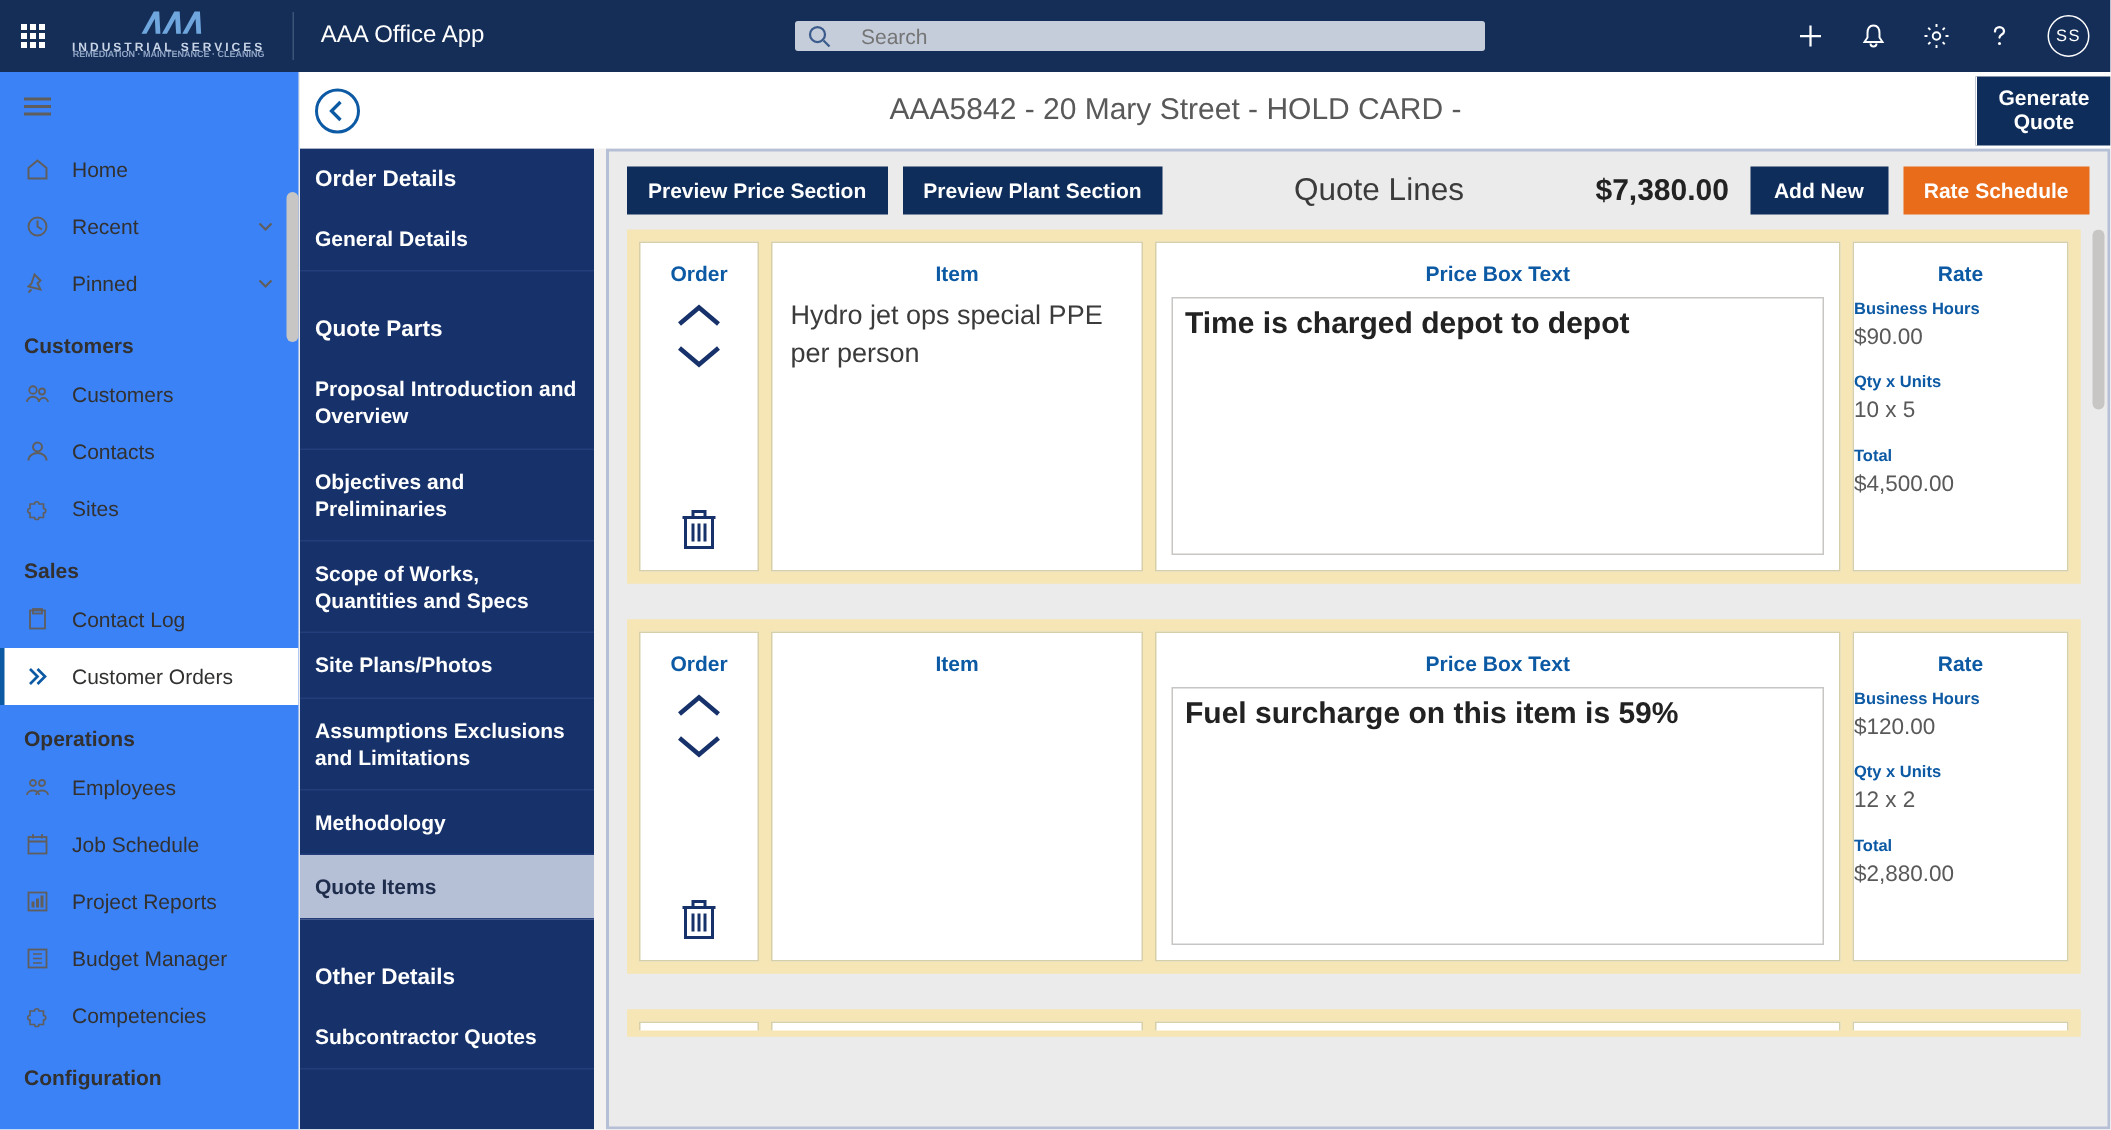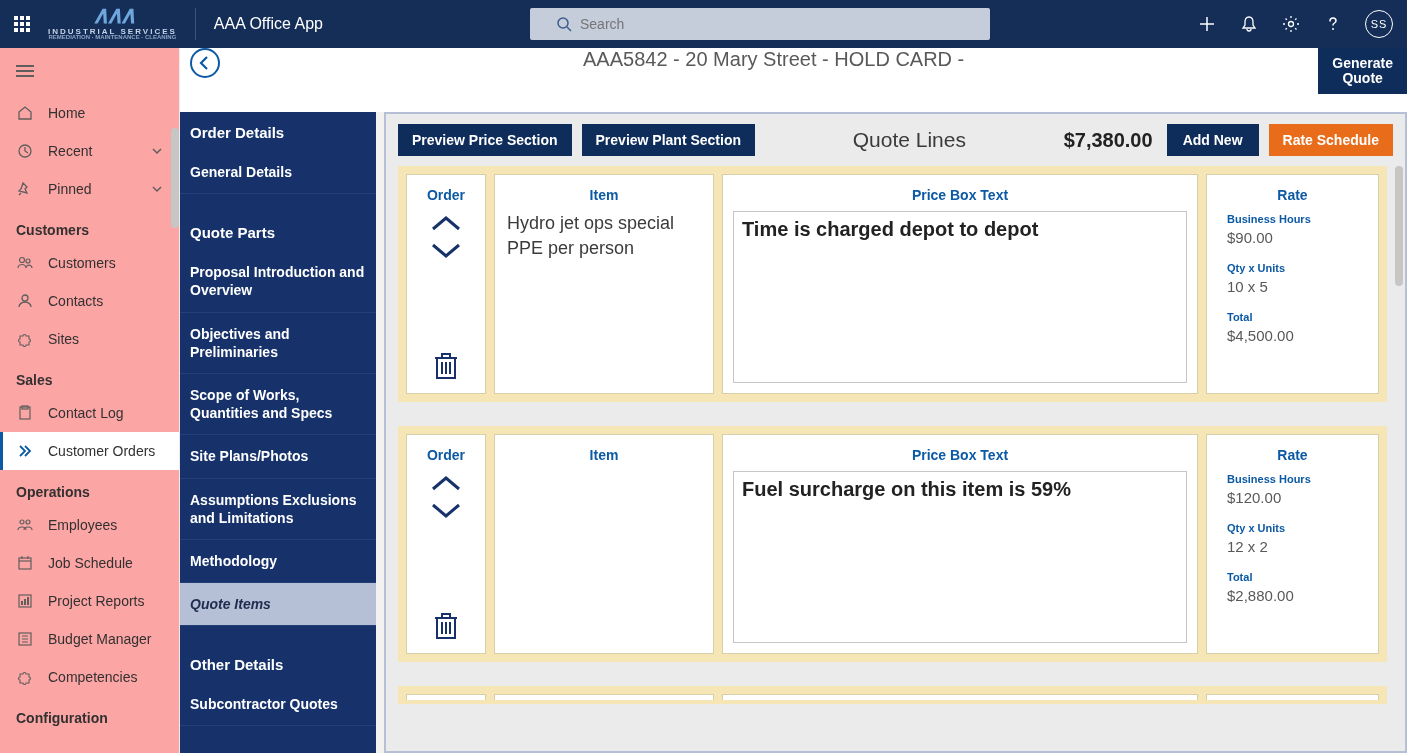--- a/index.html
+++ b/index.html
@@ -9,62 +9,62 @@
 .topbar { display: flex; align-items: center; height: 48px; background: #142e58; color: #fff; padding: 0 14px; gap: 18px; }
 .topbar .waffle { display: grid; grid-template-columns: repeat(3,4px); grid-auto-rows: 4px; gap: 2px; cursor: pointer; }
 .topbar .waffle i { background:#fff; display:block; width:4px; height:4px; }
 .topbar .brand { display:flex; align-items:center; gap:10px; }
 .topbar .brand .logo { font-weight:700; font-size:24px; color:#7eb6e6; letter-spacing:-4px; display:flex; flex-direction:column; align-items:center; line-height:0.6; }
 .topbar .brand .logo-sub { font-size:8px; letter-spacing:2px; color:#c9d4e6; margin-top:6px; line-height:1; text-align:center;}
 .topbar .brand .logo-sub2 { font-size:6px; letter-spacing:0; color:#8fa3c3;}
 .topbar .divider { width:1px; height:32px; background:#3c5378; }
 .topbar .appname { font-size:16px; color:#fff; }
 .topbar .spacer { flex:1; }
-.topbar .search { flex:0 0 460px; height:32px; background:#c5cddb; border-radius:2px; display:flex; align-items:center; padding:0 26px; color:#3b3b3b; gap:8px;}
+.topbar .search { flex:0 0 460px; height:20px; background:#c5cddb; border-radius:2px; display:flex; align-items:center; padding:0 8px; color:#3b3b3b; gap:20px;}
 .topbar .search input { flex:1; border:none; background:transparent; font-size:14px; outline:none; color:#3b3b3b;}
 .topbar .search .mag { width:16px; height:16px; }
 .topbar .icons { display:flex; align-items:center; gap:22px; margin-left:auto;justify-content:flex-end;}
 .topbar .iconbtn { width:20px; height:20px; cursor:pointer; color:#fff; display:flex; align-items:center; justify-content:center;}
 .topbar .avatar { width:28px; height:28px; border:1px solid #fff; border-radius:50%; display:flex; align-items:center; justify-content:center; font-size:11px; letter-spacing:1px;}
 
 
 .shell { display:flex; height: calc(100vh - 48px); }
 
 
-.leftnav { width:180px; background:#fca5a5; display:flex; flex-direction:column; border-right:1px solid #edebe9; position:relative; }
+.leftnav { width:200px; background:#3b82f6; display:flex; flex-direction:column; border-right:1px solid #edebe9; position:relative; }
 .leftnav .hamburger { padding:14px 16px; cursor:pointer;}
 .leftnav .hamburger div { width:18px; height:2px; background:#605e5c; margin:3px 0;}
 .leftnav .scroll { overflow-y:auto; flex:1;}
 .leftnav .item { display:flex; align-items:center; gap:14px; padding:10px 16px; cursor:pointer; color:#323130; position:relative;}
 .leftnav .item.selected { background:#fff; }
 .leftnav .item.selected::before { content:""; position:absolute; left:0; top:0; bottom:0; width:3px; background:#0c59a4;}
 .leftnav .item.selected .ico { color:#0c59a4; }
 .leftnav .item .ico { width:18px; height:18px; color:#605e5c; display:flex; align-items:center; justify-content:center; flex-shrink:0;}
 .leftnav .item .chev { margin-left:auto; color:#605e5c;}
 .leftnav .section { padding:14px 16px 6px; font-weight:600; color:#323130; font-size:14px;}
 .leftnav .nav-scrollbar { position:absolute; right:0; top:80px; width:8px; height:100px; background:#c8c6c4; border-radius:4px;}
 
 
 .content { flex:1; display:flex; flex-direction:column; background:#f3f2f1;}
 
 
-.breadbar { display:flex; align-items:flex-start; height:64px; background:#fff; }
+.breadbar { display:flex; align-items:center; height:51px; background:#fff; }
 .breadbar .back { width:30px; height:30px; border:2px solid #0c59a4; border-radius:50%; color:#0c59a4; display:flex; align-items:center; justify-content:center; margin:0 10px; cursor:pointer; font-size:18px;}
 .breadbar .title { flex:1; text-align:center; font-size:20px; color:#595959;}
 .breadbar .genbtn { background:#0e2d5b; color:#fff; padding:4px 14px; height:46px; display:flex; flex-direction:column; align-items:center; justify-content:center; font-size:14px; font-weight:600; line-height:1.1; cursor:pointer; border-left:1px solid #fff;}
 .breadbar .genbtn span{display:block;}
 
 
 .workarea { flex:1; display:flex; gap:8px; padding:0 0 0 0; overflow:hidden;}
 
 
 .secnav { width:196px; background:#17326a; color:#fff; display:flex; flex-direction:column; overflow-y:auto;}
 .secnav .hdr { padding:12px 10px 10px; font-weight:600; font-size:15px; background:#17326a;}
 .secnav .link { padding:12px 10px; font-weight:600; font-size:14px; border-bottom:1px solid #233e7a; cursor:pointer; line-height:1.3;}
-.secnav .link.active { background:#b5bfd6; color:#1f2d4d;font-style:italic;}
+.secnav .link.active { background:#b5bfd6; color:#1f2d4d;}
 .secnav .spacer { height:18px; }
 
 
 .mainpanel { flex:1; display:flex; flex-direction:column; border:2px solid #b5bfd6; background:#ebebeb; overflow:hidden;}
 .toolbar { display:flex; align-items:center; gap:10px; padding:10px 12px;}
 .toolbar .pill { background:#0e2d5b; color:#fff; padding:8px 14px; font-weight:600; cursor:pointer; font-size:14px;}
 .toolbar .label { flex:1; text-align:center; color:#3b3b3b; font-size:21px;}
 .toolbar .total { font-weight:700; font-size:20px; color:#222; margin-right:4px;}
 .toolbar .addnew { background:#0e2d5b; color:#fff; padding:8px 16px; font-weight:600; cursor:pointer;}
 .toolbar .rate { background:#e86c1a; color:#fff; padding:8px 14px; font-weight:600; cursor:pointer;}
@@ -73,25 +73,25 @@
 .lines .scrollind { position:absolute; right:2px; top:0; width:8px; height:120px; background:#c8c6c4; border-radius:4px;}
 
 .card { border:4px solid #f6e6b5; background:#f6e6b5; margin-bottom:24px; display:flex; gap:8px; padding:4px;}
 .cell { background:#fff; border:1px solid #d6cfa8; display:flex; flex-direction:column;}
 .cell.order { width:80px; align-items:center; padding:8px 4px 10px;}
 .cell .colhdr { color:#0c59a4; font-weight:600; font-size:14px; text-align:center; padding:4px 0 8px;}
 .cell.order .arrow { color:#17326a; cursor:pointer; padding:2px 0;}
 .cell.order .arrow svg { width:34px; height:22px; }
 .cell.order .trash { margin-top:auto; margin-bottom:2px; cursor:pointer; color:#17326a;}
 .cell.order .trash svg { width:28px; height:30px;}
-.cell.item { width:220px; padding:8px 12px 10px;align-items:center;}
+.cell.item { width:248px; padding:8px 12px 10px;align-items:center;}
 .cell.item .val { font-size:18px; color:#3b3b3b; font-weight:500; line-height:1.4;}
 .cell.price { flex:1; padding:8px 10px 10px;}
 .cell.price .box { border:1px solid #c8c6c4; background:#fff; min-height:172px; padding:6px 8px; font-weight:600; font-size:20px; color:#222;}
-.cell.rate { width:173px; padding:8px 20px 10px;}
+.cell.rate { width:144px; padding:8px 0 10px;}
 .cell.rate .lbl { color:#0c59a4; font-weight:600; font-size:11px; margin-top:2px;}
 .cell.rate .val { color:#595959; font-size:15px; margin:4px 0 14px;}
 .cell.rate .lbl:first-of-type { margin-top:0;}
 
 svg { display:block; }
 </style>
 </head>
 <body>
 
 <div class="topbar">

